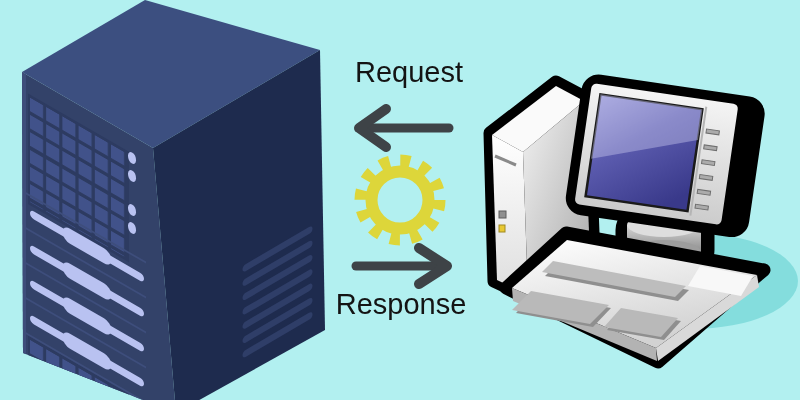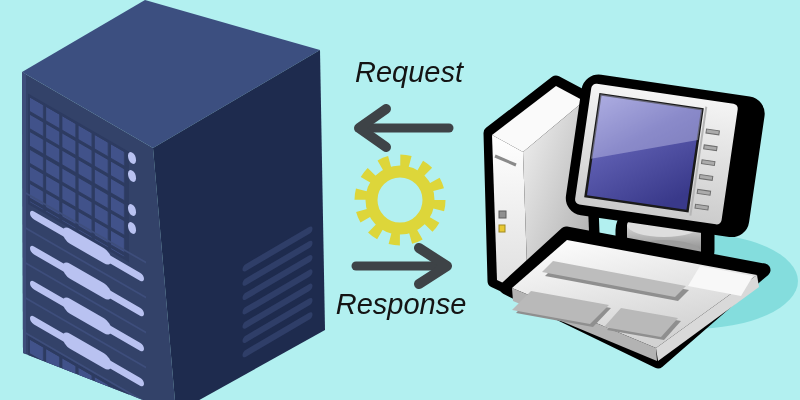--- a/index.html
+++ b/index.html
@@ -1,17 +1,17 @@
 <!DOCTYPE html>
 <html><head>
 <meta charset="utf-8">
 <style>
   html,body{margin:0;padding:0;}
   body{width:800px;height:400px;overflow:hidden;font-family:"Liberation Sans",sans-serif;}
-  .stage{position:relative;width:800px;height:400px;font-style:italic;}
+  .stage{position:relative;width:800px;height:400px;}
   svg{display:block;}
   .label{font-family:"Liberation Sans",sans-serif;font-size:29px;fill:#141414;}
 </style>
 </head>
 <body>
 
 <div class="stage">
 <svg width="800" height="400" viewBox="0 0 800 400">
   <defs>
     <pattern id="gridPat" x="8" y="21" width="16.2" height="17.3" patternUnits="userSpaceOnUse">

